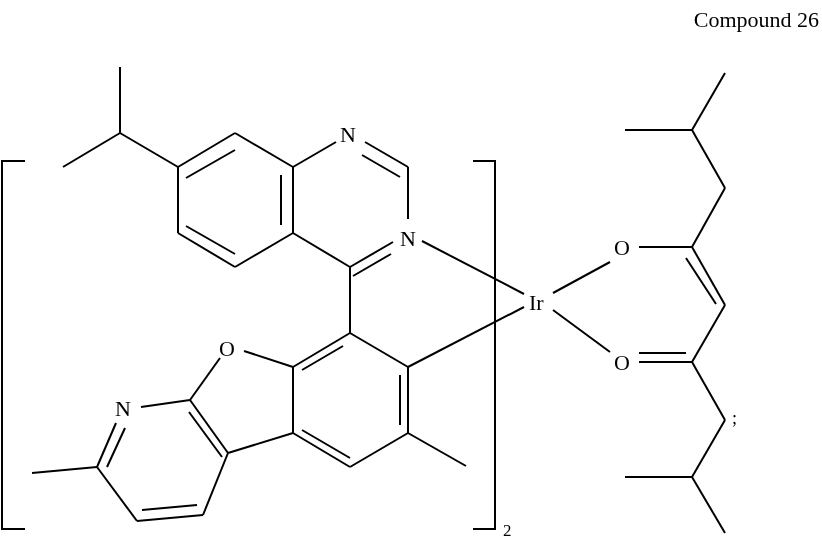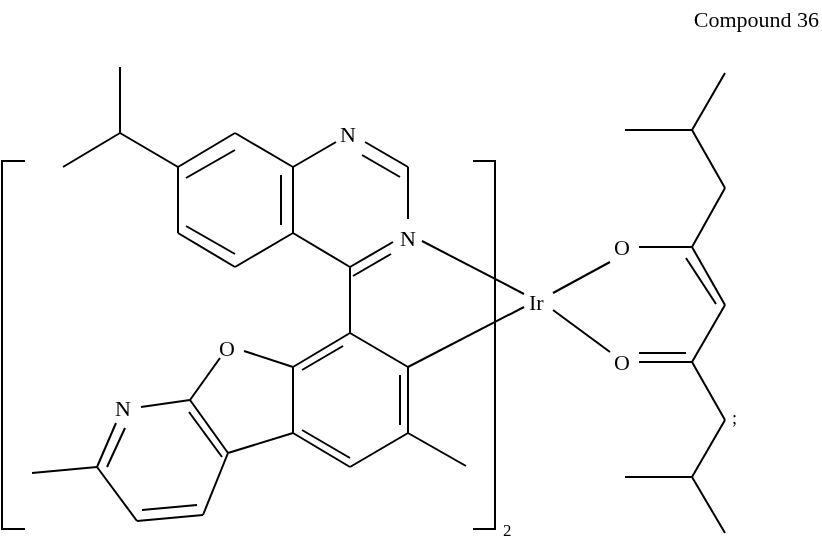--- a/index.html
+++ b/index.html
@@ -5,21 +5,21 @@
   html, body { margin: 0; padding: 0; background: #ffffff; }
   body { width: 822px; height: 537px; position: relative; overflow: hidden; font-family: "Liberation Serif", "DejaVu Serif", serif; }
   #canvas { position: absolute; left: 0; top: 0; width: 822px; height: 537px; }
   .title { position: absolute; right: 3px; top: 7px; font-size: 22px; color: #000; }
   svg line, svg polyline { stroke: #000; stroke-width: 2; fill: none; stroke-linecap: butt; }
   svg text { font-family: "Liberation Serif", "DejaVu Serif", serif; fill: #000; }
 </style>
 </head>
 <body>
 
-<div class="title">Compound 36</div>
+<div class="title">Compound 26</div>
 
 <svg id="canvas" width="822" height="537" viewBox="0 0 822 537" xmlns="http://www.w3.org/2000/svg">
 
   <polyline points="25,161 2,161 2,529 25,529"></polyline>
 
   <polyline points="473,161 495,161 495,529 473,529"></polyline>
   <text x="503" y="536" font-size="17">2</text>
 
   <g>
     <line x1="120" y1="67" x2="120" y2="133"></line>

